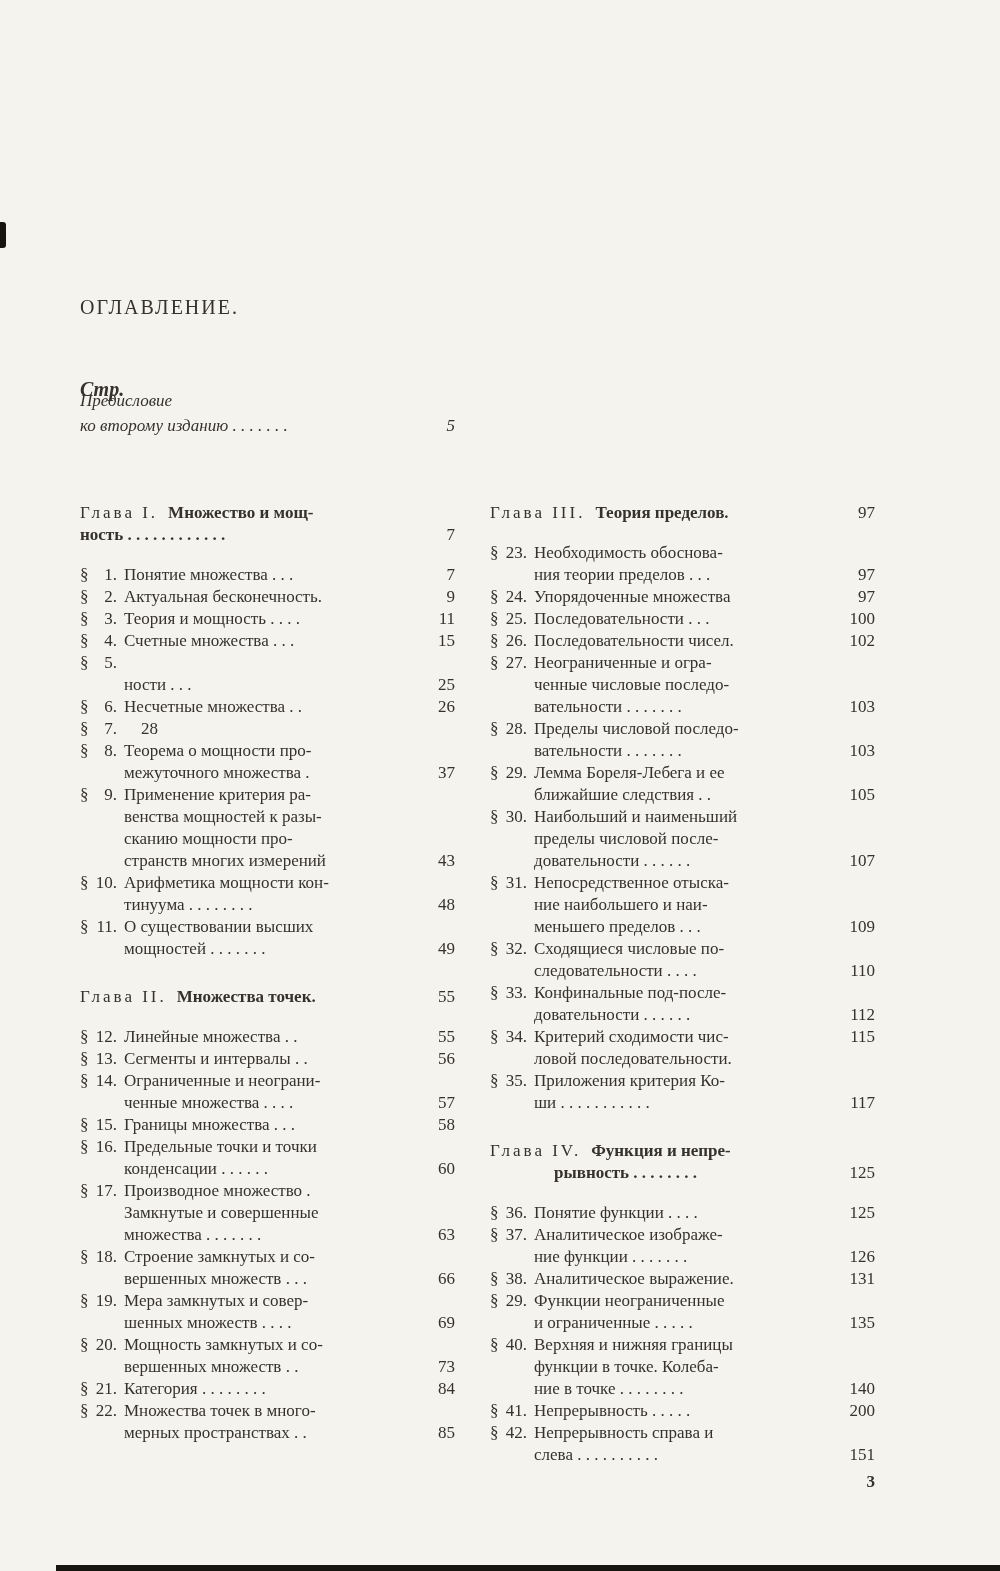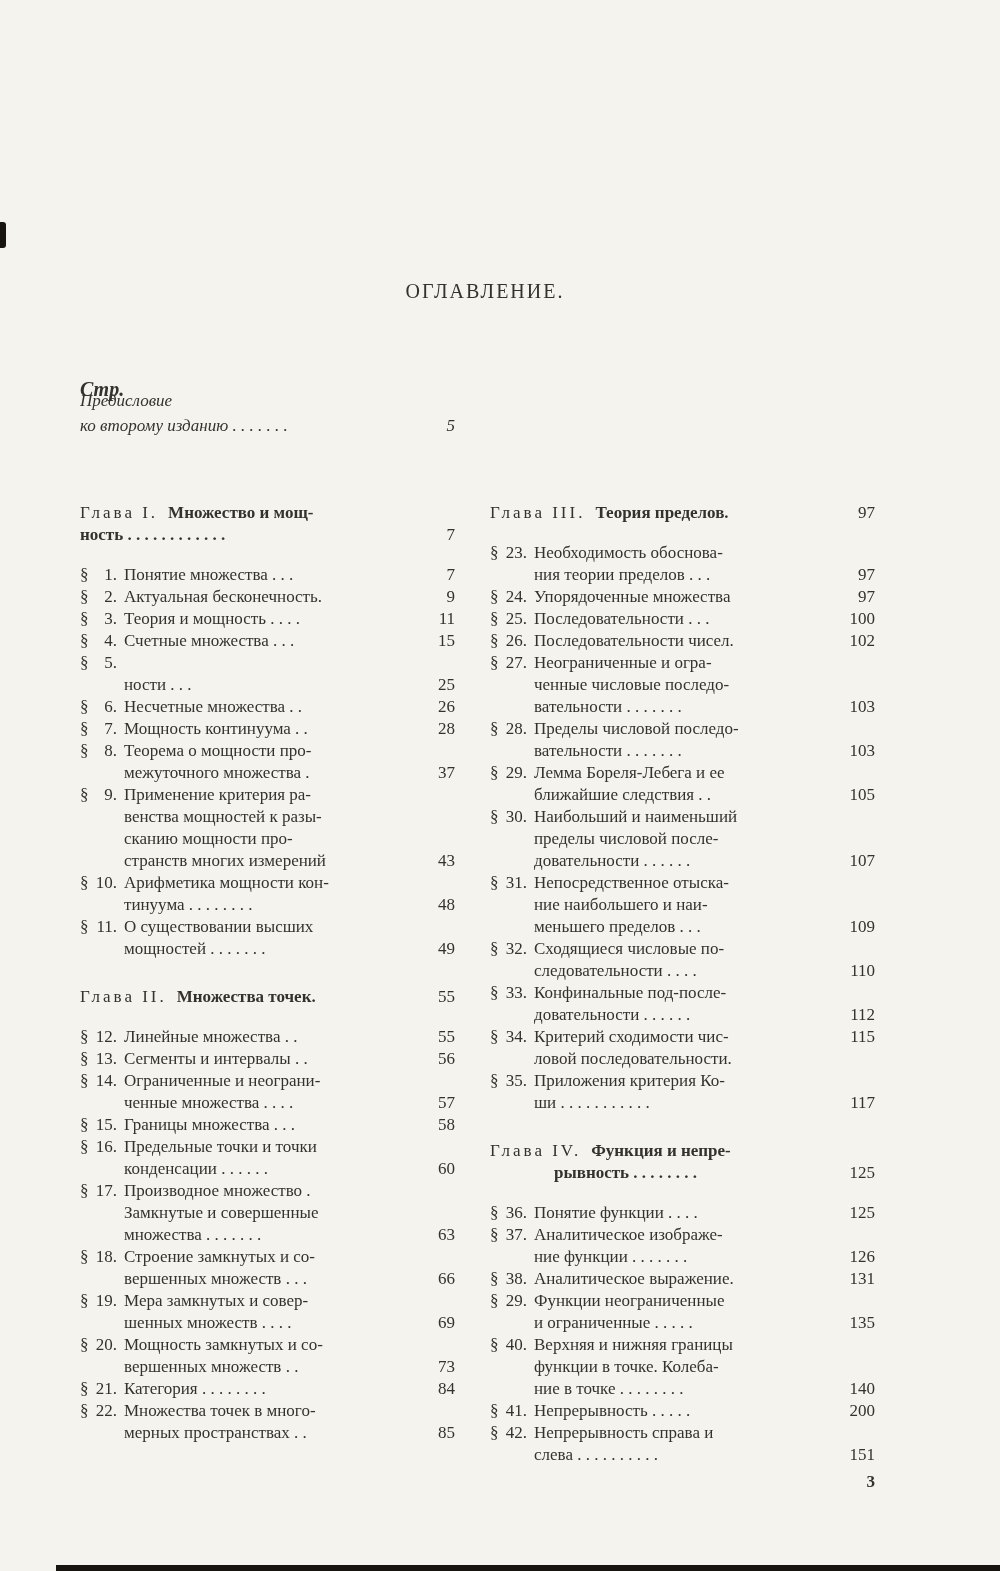--- a/index.html
+++ b/index.html
@@ -25,22 +25,22 @@
     width: 6px; height: 26px;
     background: var(--edge);
     border-radius: 0 3px 3px 0;
   }
   .bottom-bar {
     position: absolute; left: 56px; right: 0; bottom: 0;
     height: 6px; background: var(--edge);
   }
 
   .title {
-    position: absolute; top: 280px; left: 80px; width: 810px;
-    margin: 0; text-align: center;
+    position: absolute; top: 296px; left: 80px; width: 810px;
+    margin: 0; text-align: left;
     font-size: 20px; font-weight: 400; letter-spacing: 2px;
   }
   .str-label {
     position: absolute; top: 378px; left: 80px; width: 795px;
     text-align: left; font-style: italic; font-weight: 700;
     font-size: 20px;
   }
   .preface {
     position: absolute; top: 388px; left: 80px; width: 375px;
     font-style: italic; font-size: 17px; line-height: 25px;
@@ -176,21 +176,20 @@
             <span class="line-text">Несчетные множества . .</span>
             <span class="line-page">26</span>
           </div>
         </div>
         <div class="entry section">
           <div class="toc-line">
             <span class="sec-label">
               <span class="sec-mark">§</span>
               <span class="sec-num">7.</span>
             </span>
-            <span class="line-text">Мощность континуума . .</span>
             <span class="line-page">28</span>
           </div>
         </div>
         <div class="entry section">
           <div class="toc-line">
             <span class="sec-label">
               <span class="sec-mark">§</span>
               <span class="sec-num">8.</span>
             </span>
             <span class="line-text">Теорема о мощности про-</span>

